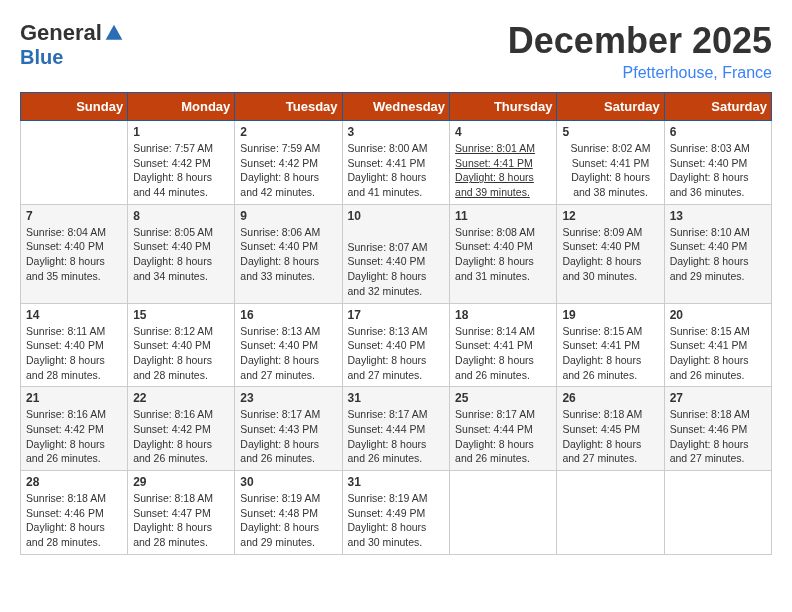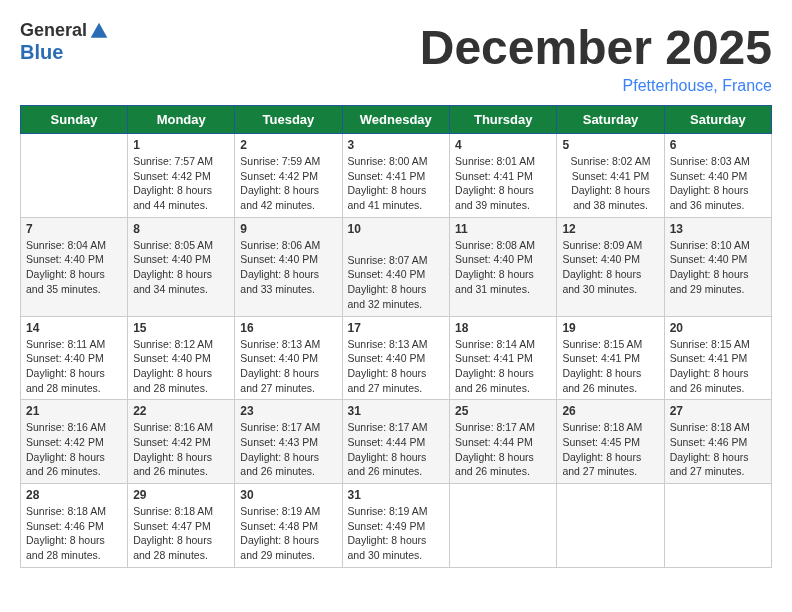--- a/index.html
+++ b/index.html
@@ -19,57 +19,57 @@
     .logo {
       display: flex;
       flex-direction: column;
       align-items: flex-start;
     }
     .logo-text {
       display: flex;
       align-items: center;
     }
     .logo-general {
-      font-size: 18px;
+      font-size: 22px;
       font-weight: bold;
       color: #333;
     }
     .logo-blue {
       font-size: 20px;
       font-weight: bold;
       color: #2a6db5;
     }
     .logo-icon {
       width: 20px;
       height: 20px;
       margin-left: 2px;
     }
     .title-block {
       text-align: right;
     }
     .month-title {
-      font-size: 48px;
+      font-size: 36px;
       font-weight: bold;
       color: #333;
     }
     .location {
       font-size: 16px;
       color: #3b82f6;
       margin-top: 2px;
     }
     .calendar {
       width: 100%;
       border-collapse: collapse;
       font-size: 11px;
     }
     .calendar th {
-      background-color: #15803d;
+      background-color: #c2410c;
       color: #fff;
       padding: 6px 4px;
-      text-align: center;
+      text-align: right;
       font-size: 13px;
       font-weight: bold;
       border: 1px solid #1a5a9a;
     }
     .calendar td {
       border: 1px solid #ccc;
       vertical-align: top;
       padding: 4px 5px;
       width: 108px;
       min-height: 80px;
@@ -144,21 +144,21 @@
         </td>
         <td>
           <span class="day-number">3</span>
           <div class="cell-content" style="white-space: pre-line;">Sunrise: 8:00 AM
 Sunset: 4:41 PM
 Daylight: 8 hours
 and 41 minutes.</div>
         </td>
         <td>
           <span class="day-number">4</span>
-          <div class="cell-content" style="white-space: pre-line;">Sunrise: 8:01 AM
+          <div class="cell-content" style="white-space: pre-line; text-decoration: underline;">Sunrise: 8:01 AM
 Sunset: 4:41 PM
 Daylight: 8 hours
 and 39 minutes.</div>
         </td>
         <td>
           <span class="day-number">5</span>
           <div class="cell-content" style="white-space: pre-line; text-align: center;">Sunrise: 8:02 AM
 Sunset: 4:41 PM
 Daylight: 8 hours
 and 38 minutes.</div>

